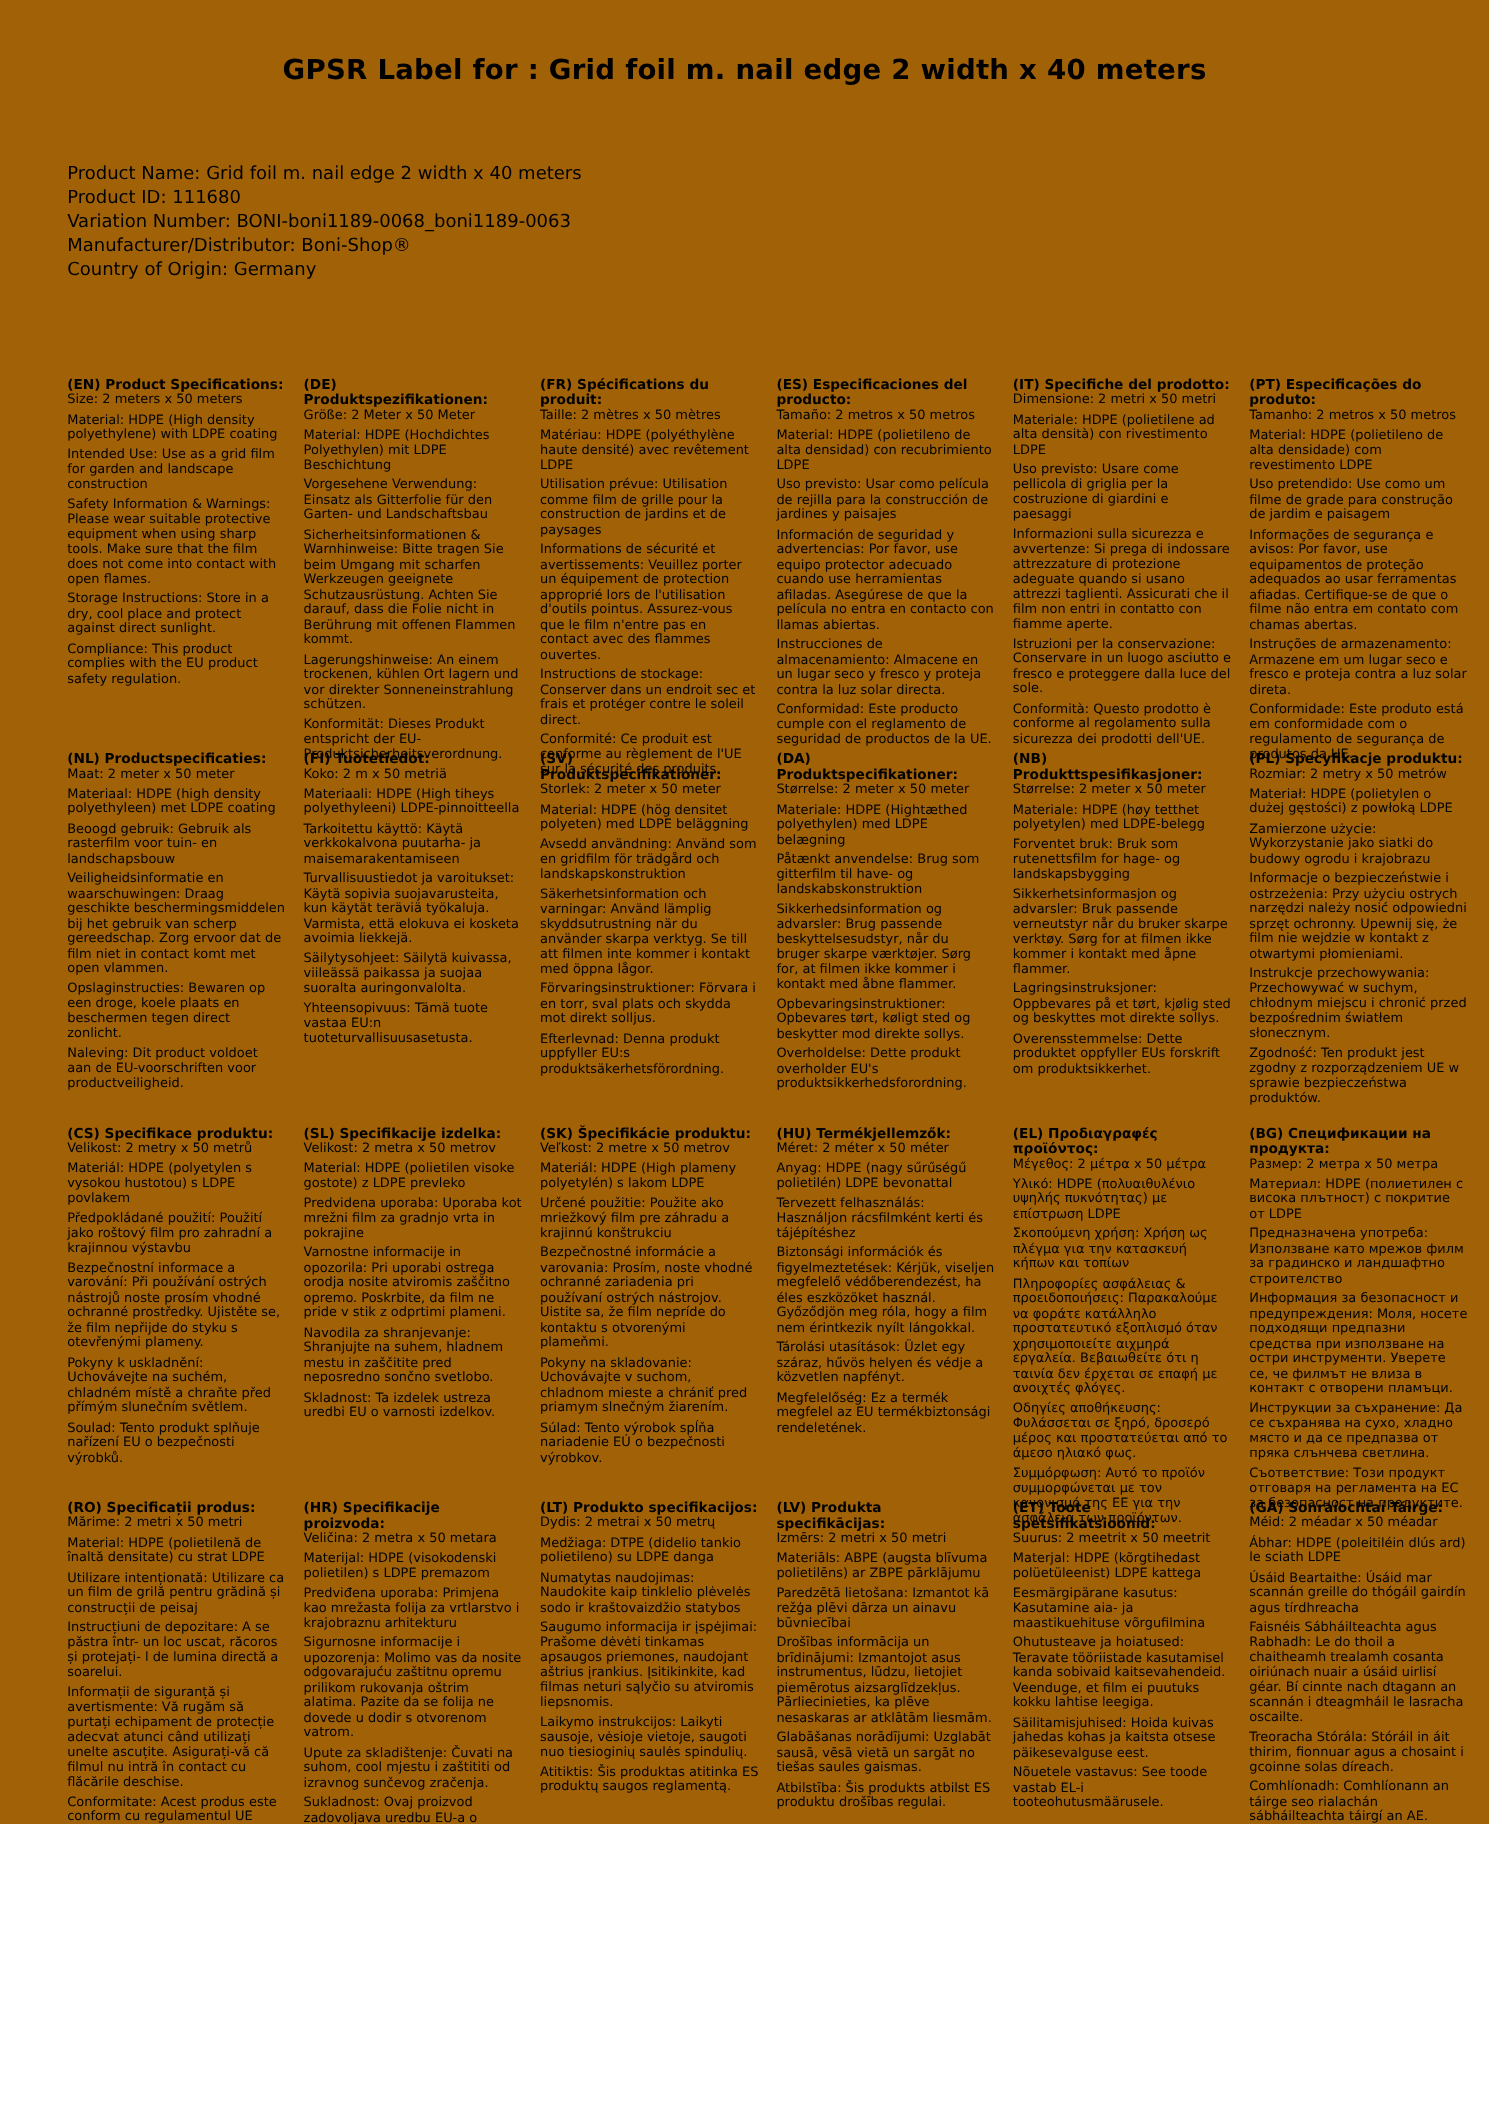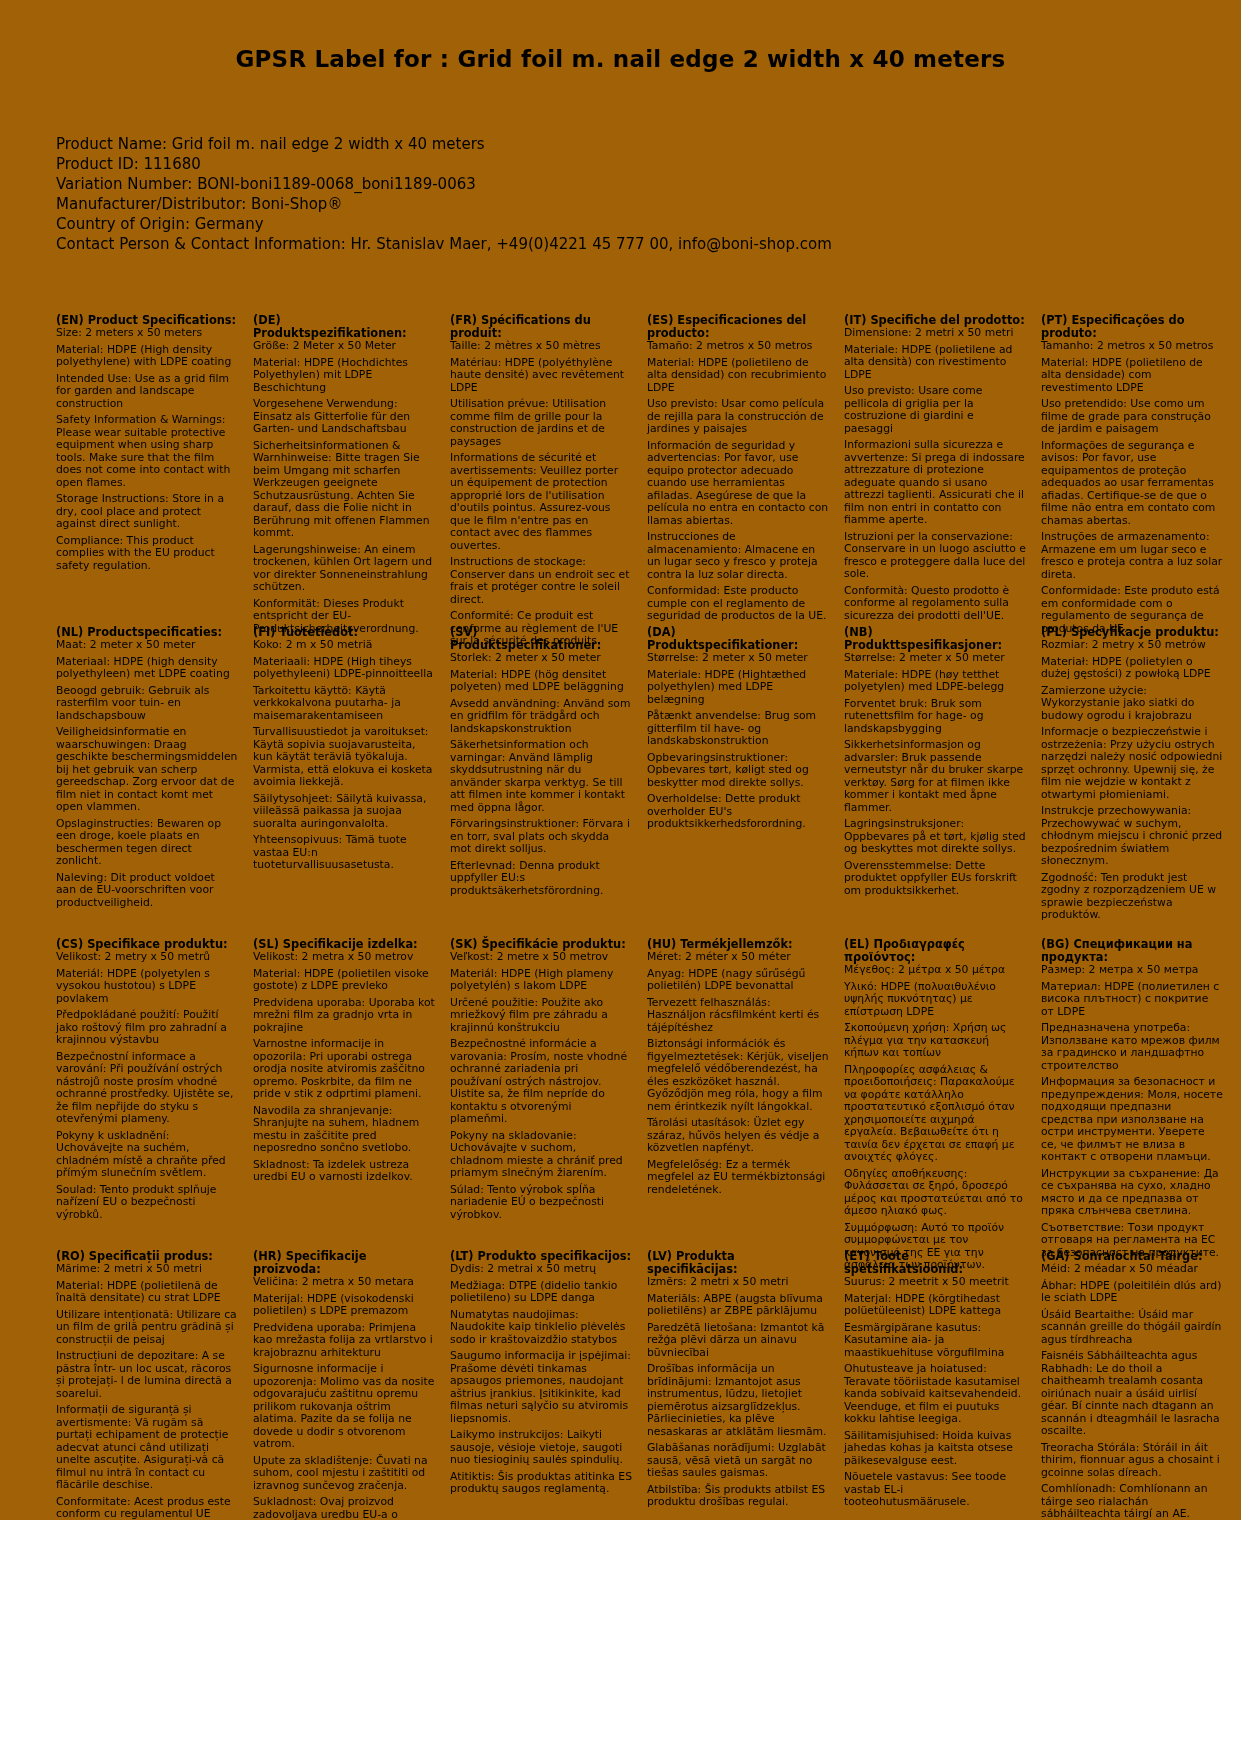--- a/index.html
+++ b/index.html
@@ -42,21 +42,20 @@
 <div class="page">
 
   <h1 class="title">GPSR Label for : Grid foil m. nail edge 2 width x 40 meters</h1>
 
   <div class="product-info">
       <div><span class="info-label">Product Name: </span><span>Grid foil m. nail edge 2 width x 40 meters</span></div>
       <div><span class="info-label">Product ID: </span><span>111680</span></div>
       <div><span class="info-label">Variation Number: </span><span>BONI-boni1189-0068_boni1189-0063</span></div>
       <div><span class="info-label">Manufacturer/Distributor: </span><span>Boni-Shop®</span></div>
       <div><span class="info-label">Country of Origin: </span><span>Germany</span></div>
-      <div><span class="info-label">Contact Person &amp; Contact Information: </span><span>Hr. Stanislav Maer, +49(0)4221 45 777 00, info@boni-shop.com</span></div>
     </div>
 
   <div class="lang-grid">
       <div class="lang-block">
         <div class="lang-heading">(EN) Product Specifications:</div>
         <p class="first">Size: 2 meters x 50 meters</p>
         <p>Material: HDPE (High density polyethylene) with LDPE coating</p>
         <p>Intended Use: Use as a grid film for garden and landscape construction</p>
         <p>Safety Information &amp; Warnings: Please wear suitable protective equipment when using sharp tools. Make sure that the film does not come into contact with open flames.</p>
         <p>Storage Instructions: Store in a dry, cool place and protect against direct sunlight.</p>
@@ -132,20 +131,21 @@
         <p>Avsedd användning: Använd som en gridfilm för trädgård och landskapskonstruktion</p>
         <p>Säkerhetsinformation och varningar: Använd lämplig skyddsutrustning när du använder skarpa verktyg. Se till att filmen inte kommer i kontakt med öppna lågor.</p>
         <p>Förvaringsinstruktioner: Förvara i en torr, sval plats och skydda mot direkt solljus.</p>
         <p>Efterlevnad: Denna produkt uppfyller EU:s produktsäkerhetsförordning.</p>
       </div>
       <div class="lang-block">
         <div class="lang-heading">(DA) Produktspecifikationer:</div>
         <p class="first">Størrelse: 2 meter x 50 meter</p>
         <p>Materiale: HDPE (Hightæthed polyethylen) med LDPE belægning</p>
         <p>Påtænkt anvendelse: Brug som gitterfilm til have- og landskabskonstruktion</p>
+        <p>Sikkerhedsinformation og advarsler: Brug passende beskyttelsesudstyr, når du bruger skarpe værktøjer. Sørg for, at filmen ikke kommer i kontakt med åbne flammer.</p>
         <p>Opbevaringsinstruktioner: Opbevares tørt, køligt sted og beskytter mod direkte sollys.</p>
         <p>Overholdelse: Dette produkt overholder EU's produktsikkerhedsforordning.</p>
       </div>
       <div class="lang-block">
         <div class="lang-heading">(NB) Produkttspesifikasjoner:</div>
         <p class="first">Størrelse: 2 meter x 50 meter</p>
         <p>Materiale: HDPE (høy tetthet polyetylen) med LDPE-belegg</p>
         <p>Forventet bruk: Bruk som rutenettsfilm for hage- og landskapsbygging</p>
         <p>Sikkerhetsinformasjon og advarsler: Bruk passende verneutstyr når du bruker skarpe verktøy. Sørg for at filmen ikke kommer i kontakt med åpne flammer.</p>
         <p>Lagringsinstruksjoner: Oppbevares på et tørt, kjølig sted og beskyttes mot direkte sollys.</p>

